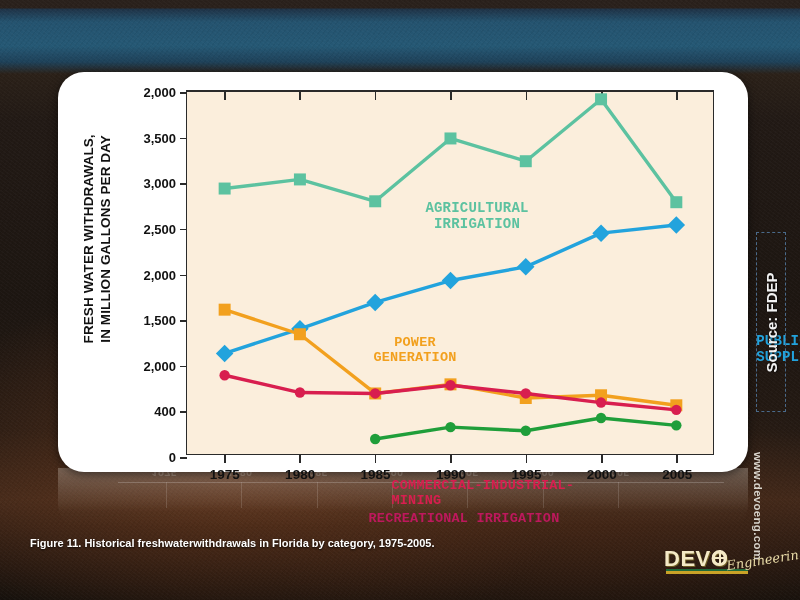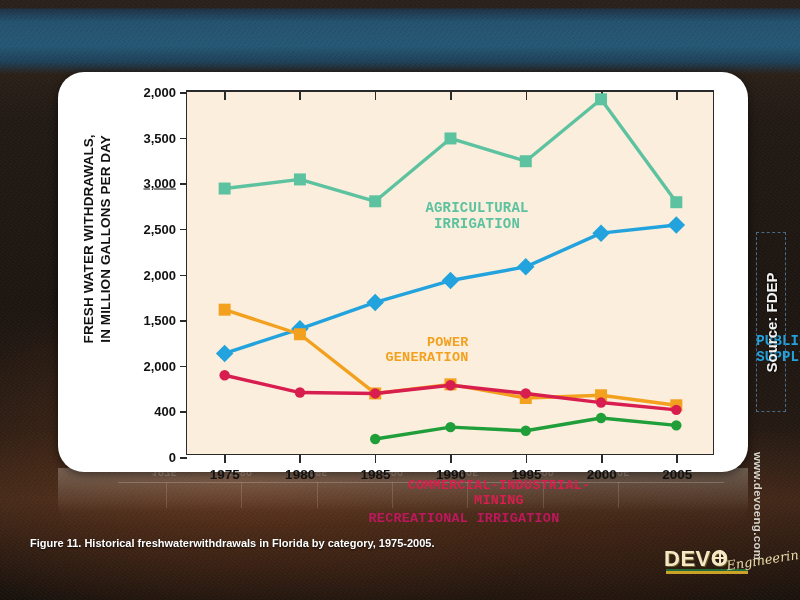--- a/index.html
+++ b/index.html
@@ -177,21 +177,21 @@
         <div class="ylabel" style="top: 319.375px;">400</div>
         <div class="ytick" style="top: 273.75px;"></div>
         <div class="ylabel" style="top: 273.75px;">2,000</div>
         <div class="ytick" style="top: 228.125px;"></div>
         <div class="ylabel" style="top: 228.125px;">1,500</div>
         <div class="ytick" style="top: 182.5px;"></div>
         <div class="ylabel" style="top: 182.5px;">2,000</div>
         <div class="ytick" style="top: 136.875px;"></div>
         <div class="ylabel" style="top: 136.875px;">2,500</div>
         <div class="ytick" style="top: 91.25px;"></div>
-        <div class="ylabel" style="top: 91.25px; text-decoration: underline;">3,000</div>
+        <div class="ylabel" style="top: 91.25px;">3,000</div>
         <div class="ytick" style="top: 45.625px;"></div>
         <div class="ylabel" style="top: 45.625px;">3,500</div>
         <div class="ytick" style="top: 0px;"></div>
         <div class="ylabel" style="top: 0px;">2,000</div>
       </div>
     <div id="x-axis-ticks">
         <div class="xtick" style="left: 36.9143px;"></div>
         <div class="xtick-top" style="left: 36.9143px;"></div>
         <div class="xlabel" style="left: 37.7143px;">1975</div>
         <div class="xtick" style="left: 112.343px;"></div>
@@ -250,23 +250,23 @@
         <circle cx="188.57142857142858" cy="347.6625" r="5.2" fill="#1f9e3a"></circle>
         <circle cx="264" cy="335.8" r="5.2" fill="#1f9e3a"></circle>
         <circle cx="339.42857142857144" cy="339.45" r="5.2" fill="#1f9e3a"></circle>
         <circle cx="414.85714285714283" cy="326.675" r="5.2" fill="#1f9e3a"></circle>
         <circle cx="490.2857142857143" cy="333.975" r="5.2" fill="#1f9e3a"></circle>
       </svg>
     <div id="series-labels">
         <div class="series-label" style="left: 290px; top: 125px; font-size: 14px; color: rgb(92, 194, 160); transform: translate(-50%, -50%); text-align: center;">AGRICULTURAL
 IRRIGATION</div>
         <div class="series-label" style="left: 595px; top: 258px; font-size: 14px; color: rgb(34, 163, 221); transform: translate(-50%, -50%); text-align: center;">PUBLIC  SUPPLY</div>
-        <div class="series-label" style="left: 240px; top: 258px; font-size: 13.5px; color: rgb(242, 160, 30); transform: translate(-50%, -50%); text-align: right;">POWER
+        <div class="series-label" style="left: 228px; top: 258px; font-size: 13.5px; color: rgb(242, 160, 30); transform: translate(-50%, -50%); text-align: center;">POWER
 GENERATION</div>
-        <div class="series-label" style="left: 312px; top: 401px; font-size: 13.5px; color: rgb(216, 30, 79); transform: translate(-50%, -50%); text-align: center;">COMMERCIAL-INDUSTRIAL-MINING</div>
+        <div class="series-label" style="left: 312px; top: 401px; font-size: 13.5px; color: rgb(216, 30, 79); transform: translate(-50%, -50%); text-align: left;">COMMERCIAL-INDUSTRIAL-MINING</div>
         <div class="series-label" style="left: 277px; top: 427px; font-size: 13.5px; color: #be185d; transform: translate(-50%, -50%); text-align: center;">RECREATIONAL IRRIGATION</div>
       </div>
   </div>
 </div>
 
 <div id="source-box">
   <span id="source-text">Source: FDEP</span>
 </div>
 
 <div id="website">www.devoeng.com</div>

